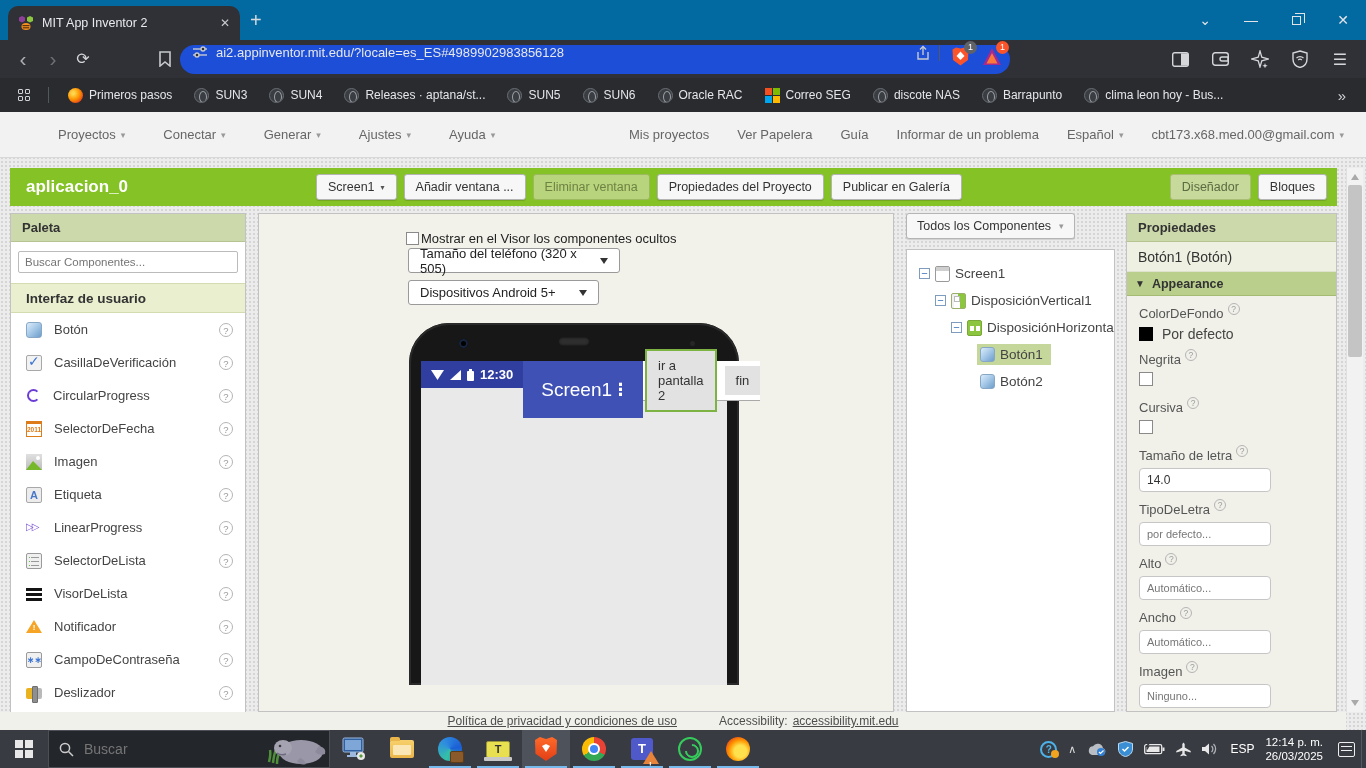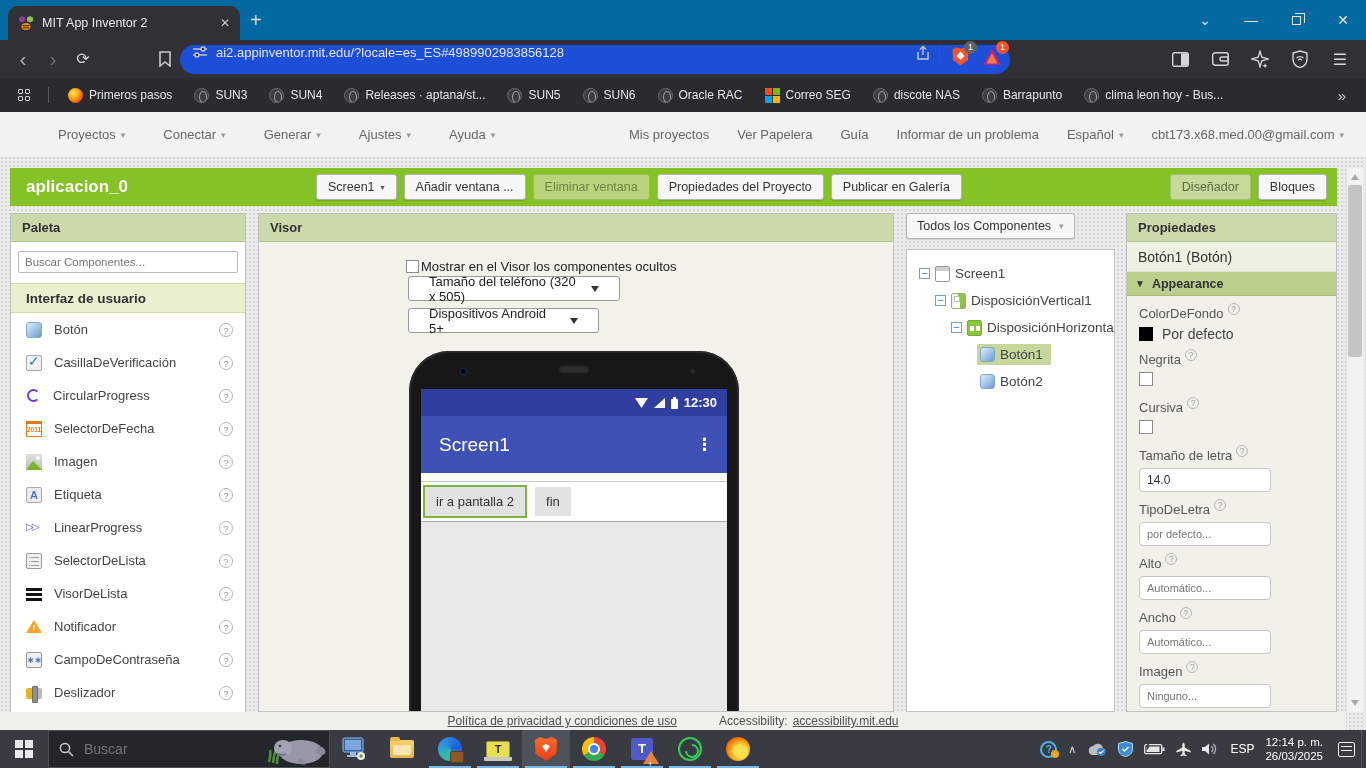--- a/index.html
+++ b/index.html
@@ -109,31 +109,31 @@
   .pic-pass::after { content:"∗∗"; position:absolute; left:0; right:0; top:2px; text-align:center; color:#3b74d2; font-size:9px; font-weight:bold; }
   .pic-slider { height:11px; margin-top:2px; border-radius:2px; background:linear-gradient(90deg,#e8b31e 0 42%,#b9b9b9 42% 100%); }
   .pic-slider::after { content:""; position:absolute; left:40%; top:-2px; width:4px; height:15px; background:#8f8f8f; border:1px solid #6e6e6e; border-radius:1px; }
 
   
   .viewer { position:absolute; top:101px; left:258px; width:636px; height:499px; background:#f2f2eb; border:1px solid #c2c2c2; overflow:hidden; }
   .viewer-body { position:relative; height:471px; }
   .hidden-row { position:absolute; top:17px; left:147px; display:flex; align-items:flex-start; gap:2px; }
   .cbox { width:13px; height:13px; border:1px solid #8a8a8a; background:#fff; flex:none; margin-top:1px; }
   .hidden-row span.lbl { font-size:13px; color:#222; }
-  .vselect { position:absolute; left:149px; height:25px; background:#fff; border:1px solid #9a9a9a; border-radius:3px; display:flex; align-items:center; padding:0 20px; gap:10px; font-size:13px; color:#222; }
+  .vselect { position:absolute; left:149px; height:25px; background:#fff; border:1px solid #9a9a9a; border-radius:3px; display:flex; align-items:center; padding:0 11px; gap:10px; font-size:13px; color:#222; }
   .vselect.s1 { top:34px; width:212px; }
   .vselect.s2 { top:66px; width:191px; }
   .sel-arrow { margin-left:auto; width:0; height:0; border-left:4.5px solid transparent; border-right:4.5px solid transparent; border-top:6px solid #333; }
 
   .phone { position:absolute; left:150px; top:109px; width:330px; height:362px; background:#171717; border-radius:40px 40px 0 0; box-shadow:inset 0 0 0 2px #2a2a2a; }
   .phone-top { position:relative; height:38px; }
   .cam { position:absolute; left:50px; top:16px; width:9px; height:9px; border-radius:50%; background:#000; box-shadow:inset 0 0 0 2px #16243c; }
   .spk { position:absolute; left:50%; top:14px; margin-left:-16px; width:32px; height:9px; border-radius:5px; background:#2e2e2e; box-shadow:inset 0 0 3px #000; }
   .sensor { position:absolute; right:44px; top:18px; width:5px; height:5px; border-radius:50%; background:#262626; }
-  .pscreen { margin:0 12px; width:306px; height:324px; background:#e9e9e9; display:flex; flex-direction:column; }
+  .pscreen { margin:0 12px; width:306px; height:324px; background:#e9e9e9; display:flex; }
   .statusbar { height:27px; background:#303f9f; display:flex; align-items:center; justify-content:flex-end; gap:6px; padding:0 10px; }
   .sb-time { color:#fff; font-size:13px; font-weight:bold; }
   .titlebar { height:57px; background:#3f51b5; display:flex; align-items:center; padding:0 14px 0 18px; }
   .ptitle { color:#fff; font-size:19px; }
   .kebab { margin-left:auto; color:#fff; font-size:17px; font-weight:bold; }
   .phone-gap { height:9px; background:#fff; border-bottom:1px solid #c9c9c9; }
   .btnrow { height:40px; background:#fff; border-bottom:1px solid #a9a9a9; display:flex; align-items:center; padding-left:2px; }
   .abtn { background:#e2e2e2; font-size:13px; color:#333; padding:7px 11px; }
   .abtn.selected { border:2px solid #7cb342; }
   .abtn.plain { margin-left:8px; }
@@ -516,21 +516,20 @@
           <span class="q">?</span>
         </div>
       <div class="pal-item">
           <span class="pic pic-slider"></span>
           <span class="lbl">Deslizador</span>
           <span class="q">?</span>
         </div>
     </div>
 
     <div class="viewer">
-      <div class="panel-header">Visor</div>
       <div class="viewer-body">
         <div class="hidden-row">
           <span class="cbox"></span>
           <span class="lbl">Mostrar en el Visor los componentes ocultos</span>
         </div>
         <div class="vselect s1">
             <span>Tamaño del teléfono (320 x 505)</span>
             <span class="sel-arrow"></span>
           </div>
         <div class="vselect s2">

